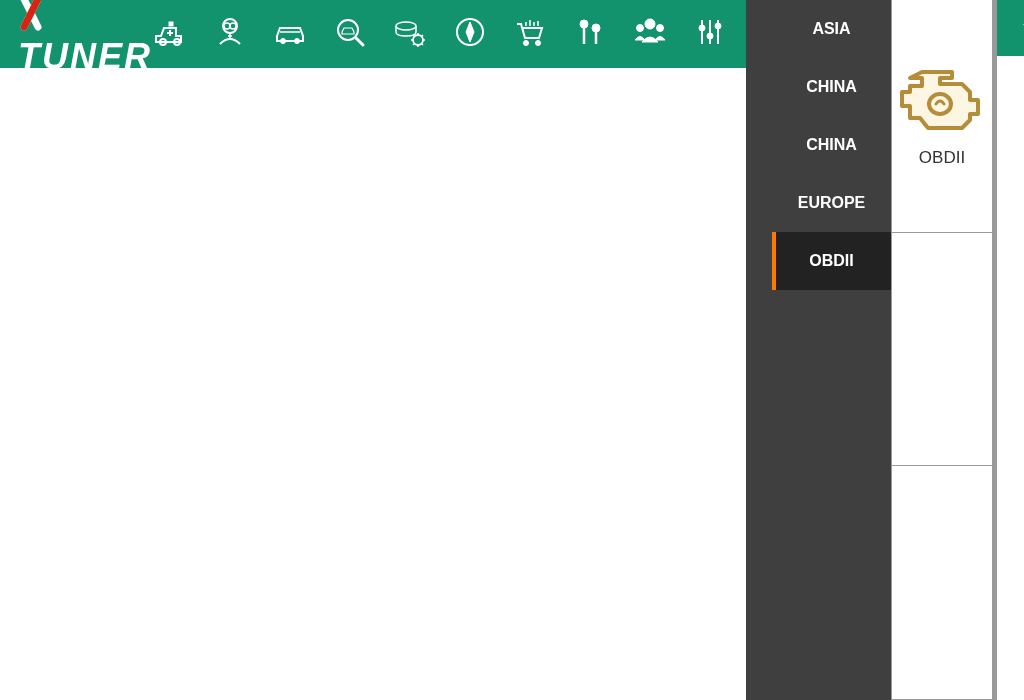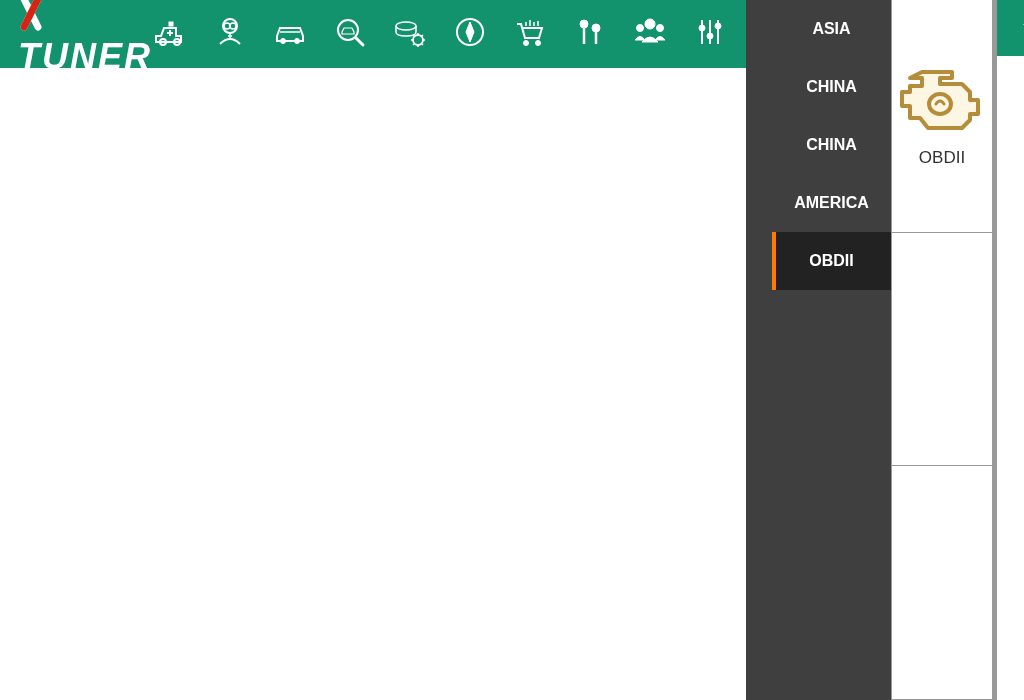--- a/index.html
+++ b/index.html
@@ -112,21 +112,21 @@
     <div class="sidebar-item">
           <span>ASIA</span>
         </div>
     <div class="sidebar-item">
           <span>CHINA</span>
         </div>
     <div class="sidebar-item">
           <span>CHINA</span>
         </div>
     <div class="sidebar-item">
-          <span>AMERICA</span>
+          <span>EUROPE</span>
         </div>
     <div class="sidebar-item active">
           <span>OBDII</span>
         </div>
   </div>
   <div class="grid">
     <div class="cell">
       <svg class="engine-icon" viewBox="0 0 100 70">
         <path d="M30 8 h30 v6 h-12 v6 h22 l8 8 v8 h8 v14 h-8 v6 l-8 8 h-34 l-8-10 h-10 v-12 h-8 v-14 h8 v-6 h12 v-8 h-12 z" fill="#fdf6e3" stroke="#b58c3a" stroke-width="4" stroke-linejoin="round"></path>
         <ellipse cx="48" cy="40" rx="11" ry="10" fill="#fdf6e3" stroke="#b58c3a" stroke-width="4"></ellipse>

